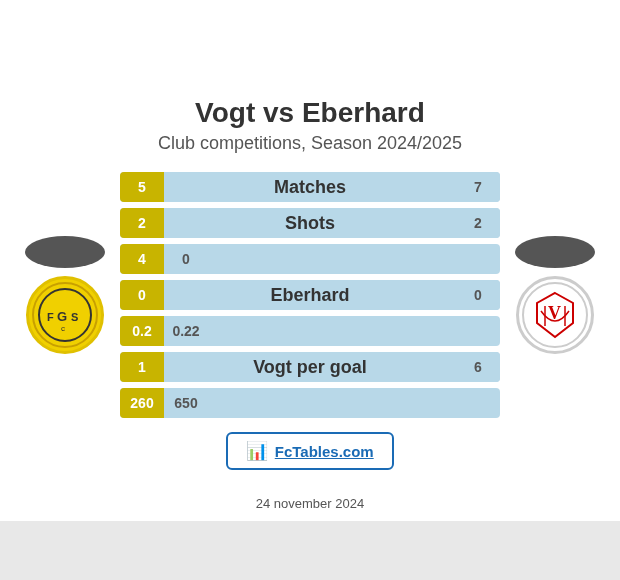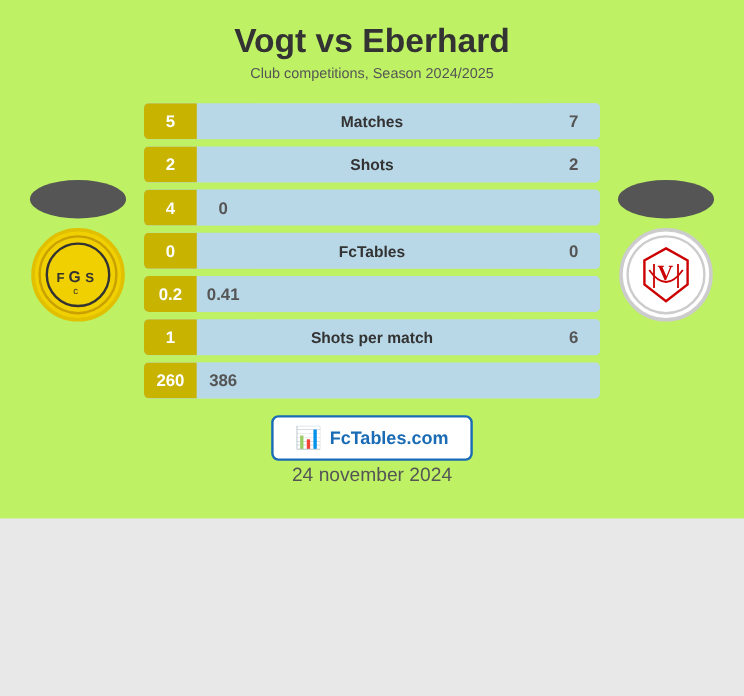--- a/index.html
+++ b/index.html
@@ -6,37 +6,38 @@
     body {
       width: 620px;
       height: 580px;
       background: #e8e8e8;
       font-family: Arial, sans-serif;
       overflow: hidden;
     }
 
     .container {
       width: 620px;
-      height: 432px;
-      background: #bef264;
+      height: 521px;
+      background: #ffffff;
       display: flex;
       flex-direction: column;
       align-items: center;
       padding: 18px 10px 10px;
+      justify-content: flex-end;
     }
 
     .title {
       font-size: 28px;
       font-weight: bold;
       color: #333;
       margin-bottom: 4px;
     }
 
     .subtitle {
-      font-size: 12px;
+      font-size: 18px;
       color: #555;
       margin-bottom: 18px;
     }
 
     .main-area {
       display: flex;
       align-items: center;
       width: 100%;
       gap: 0;
     }
@@ -111,21 +112,21 @@
       height: 100%;
       display: flex;
       align-items: center;
       justify-content: center;
       padding: 0 6px;
     }
 
     .stat-label {
       flex: 1;
       text-align: center;
-      font-size: 13px;
+      font-size: 18px;
       font-weight: bold;
       color: #333;
     }
 
     .stat-right-val {
       background: #b8d8e8;
       color: #555;
       font-weight: bold;
       font-size: 14px;
       min-width: 44px;
@@ -158,25 +159,26 @@
 
     .watermark-icon {
       color: #1a6bb5;
       font-size: 18px;
     }
 
     .watermark-text {
       color: #1a6bb5;
       font-size: 15px;
       font-weight: bold;
+      text-decoration: underline;
     }
 
     .date {
-      margin-top: 4px;
-      font-size: 16px;
+      margin-top: 26px;
+      font-size: 13px;
       color: #555;
     }
   </style>
 </head>
 <body>
 
 <div class="container">
   <div class="title">Vogt vs Eberhard</div>
   <div class="subtitle">Club competitions, Season 2024/2025</div>
 
@@ -218,41 +220,41 @@
         </div>
         <div class="stat-row">
           <div class="stat-row-inner">
             <div class="stat-left-val">4</div>
             <div class="stat-right-val">0</div>
           </div>
         </div>
         <div class="stat-row">
           <div class="stat-row-inner">
             <div class="stat-left-val">0</div>
-            <div class="stat-label">FcTables</div>
+            <div class="stat-label">Eberhard</div>
             <div class="stat-right-val">0</div>
           </div>
         </div>
         <div class="stat-row">
           <div class="stat-row-inner">
             <div class="stat-left-val">0.2</div>
-            <div class="stat-right-val">0.41</div>
+            <div class="stat-right-val">0.22</div>
           </div>
         </div>
         <div class="stat-row">
           <div class="stat-row-inner">
             <div class="stat-left-val">1</div>
-            <div class="stat-label">Shots per match</div>
+            <div class="stat-label">Vogt per goal</div>
             <div class="stat-right-val">6</div>
           </div>
         </div>
         <div class="stat-row">
           <div class="stat-row-inner">
             <div class="stat-left-val">260</div>
-            <div class="stat-right-val">386</div>
+            <div class="stat-right-val">650</div>
           </div>
         </div>
       </div>
 
     <div class="logo-right">
       <div class="logo-oval"></div>
       <div class="logo-circle">
 
         <svg width="68" height="68" viewBox="0 0 68 68">
           <circle cx="34" cy="34" r="32" fill="#fff" stroke="#ccc" stroke-width="2"></circle>

